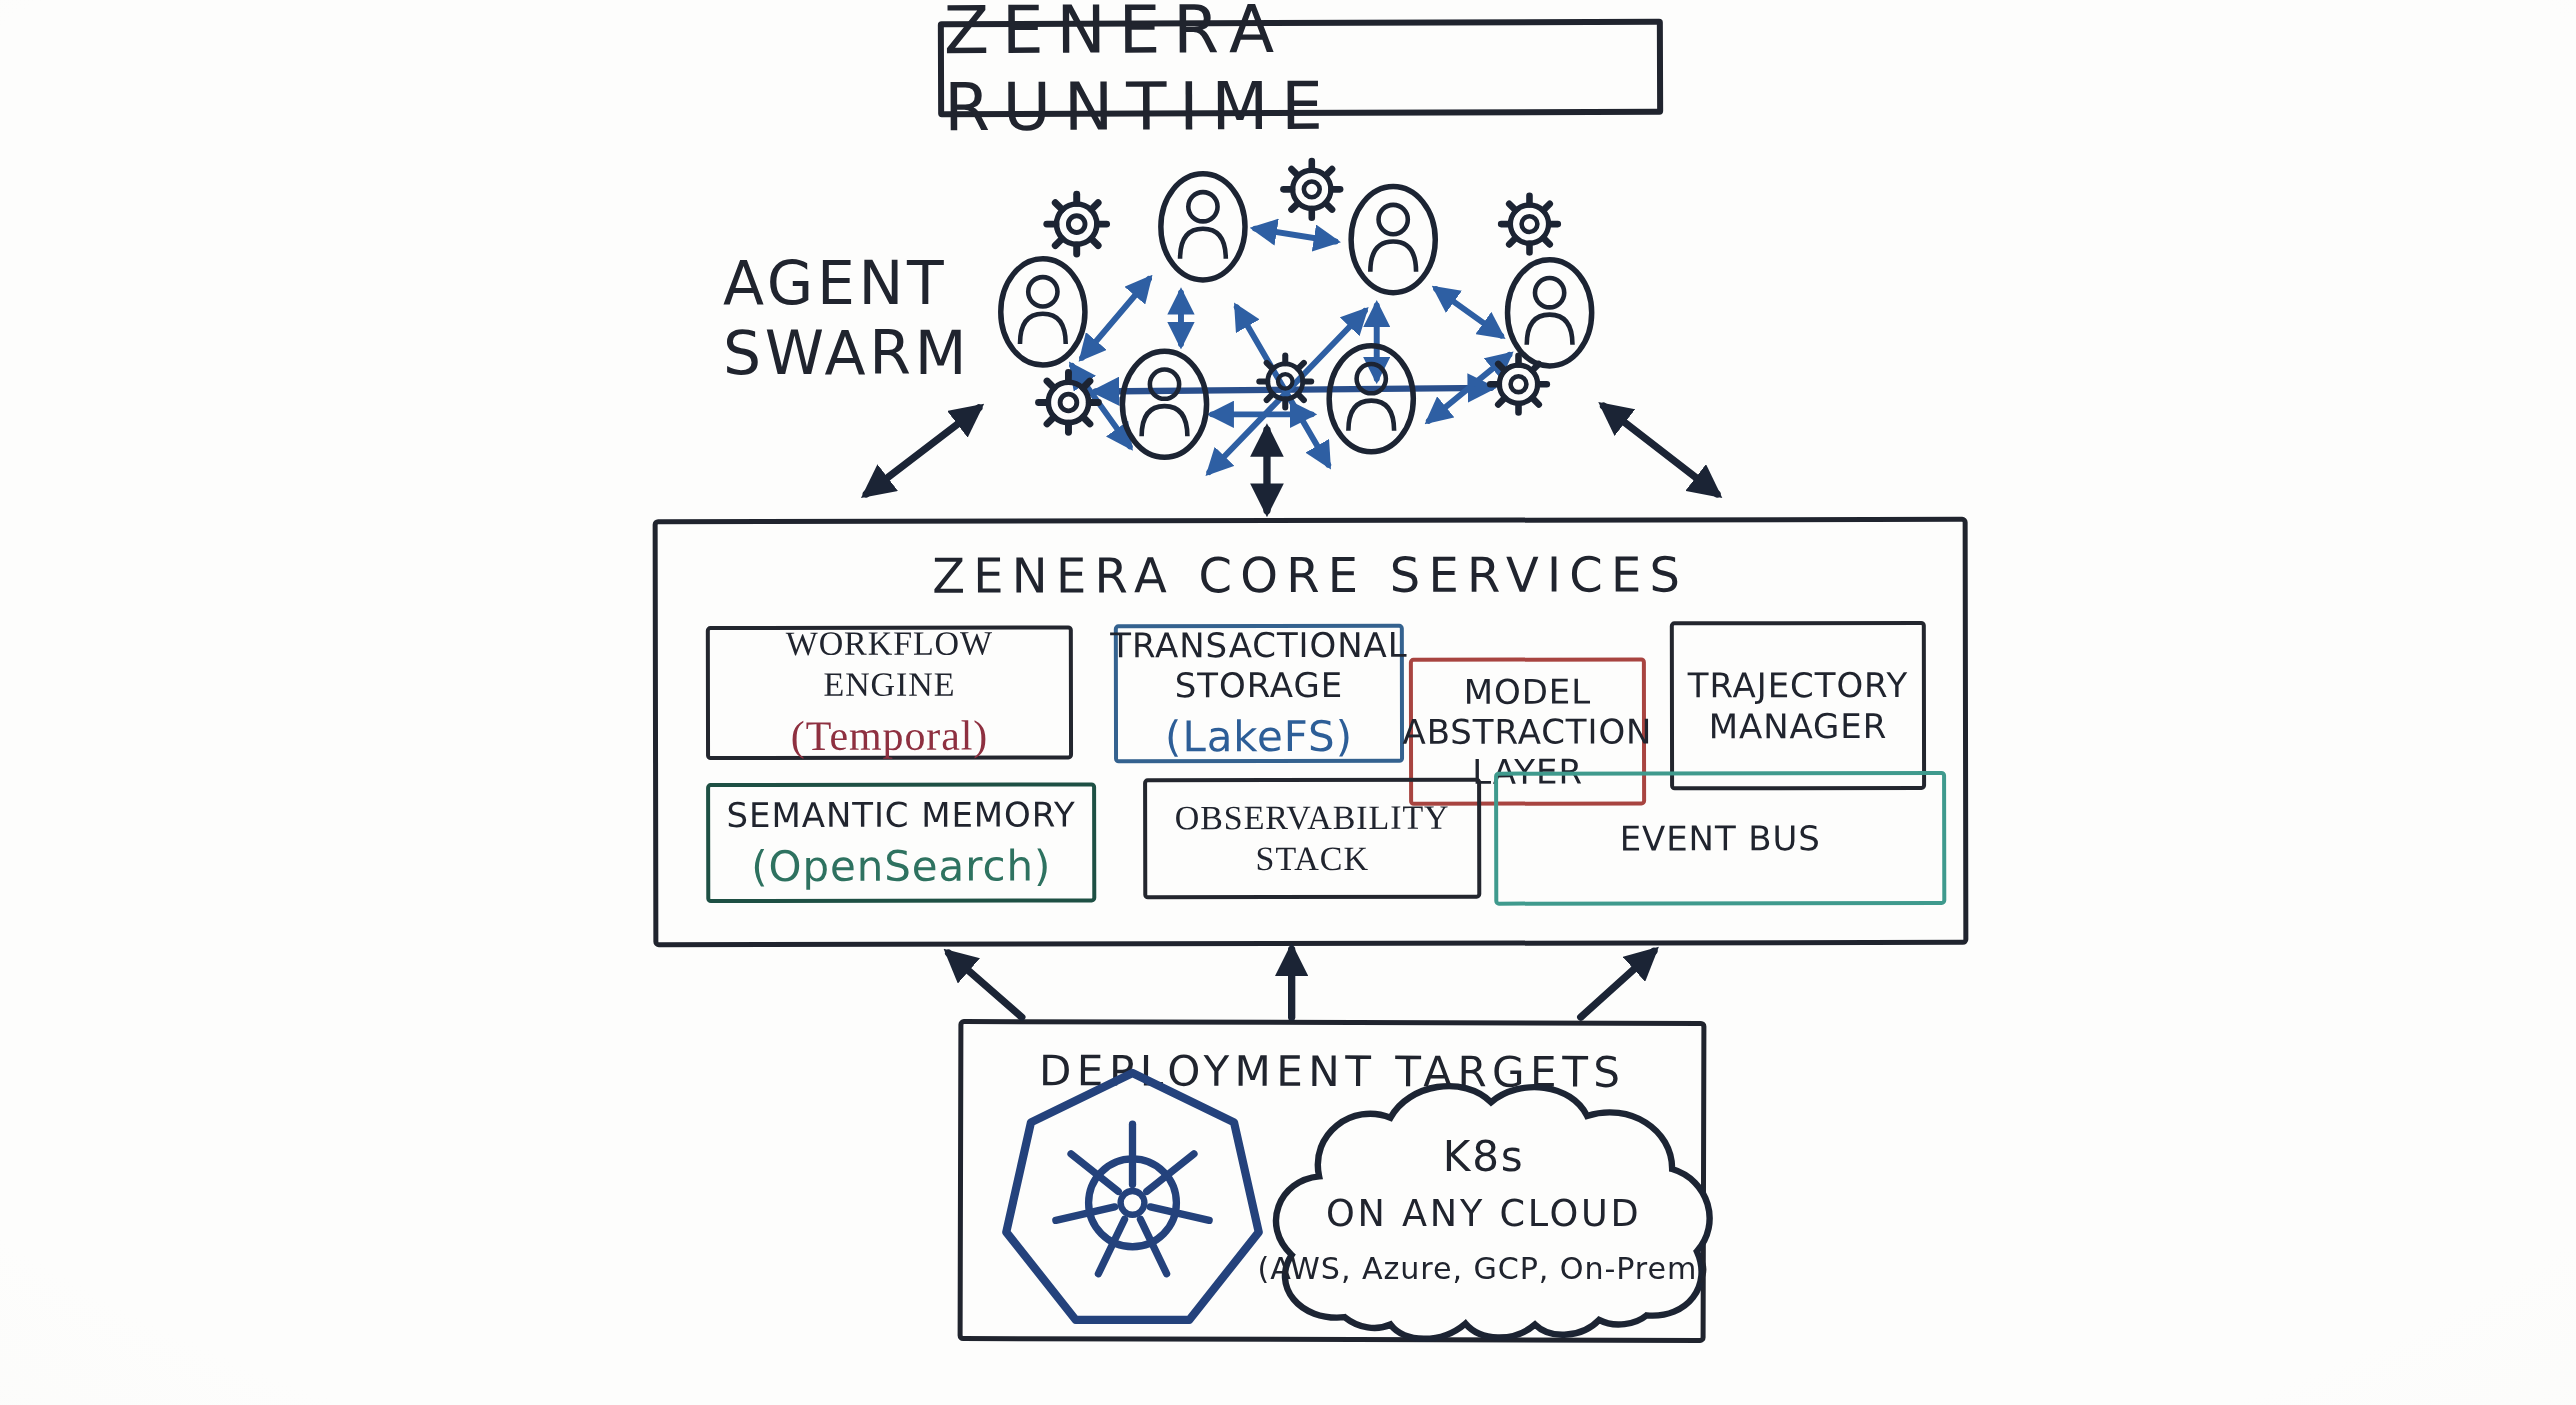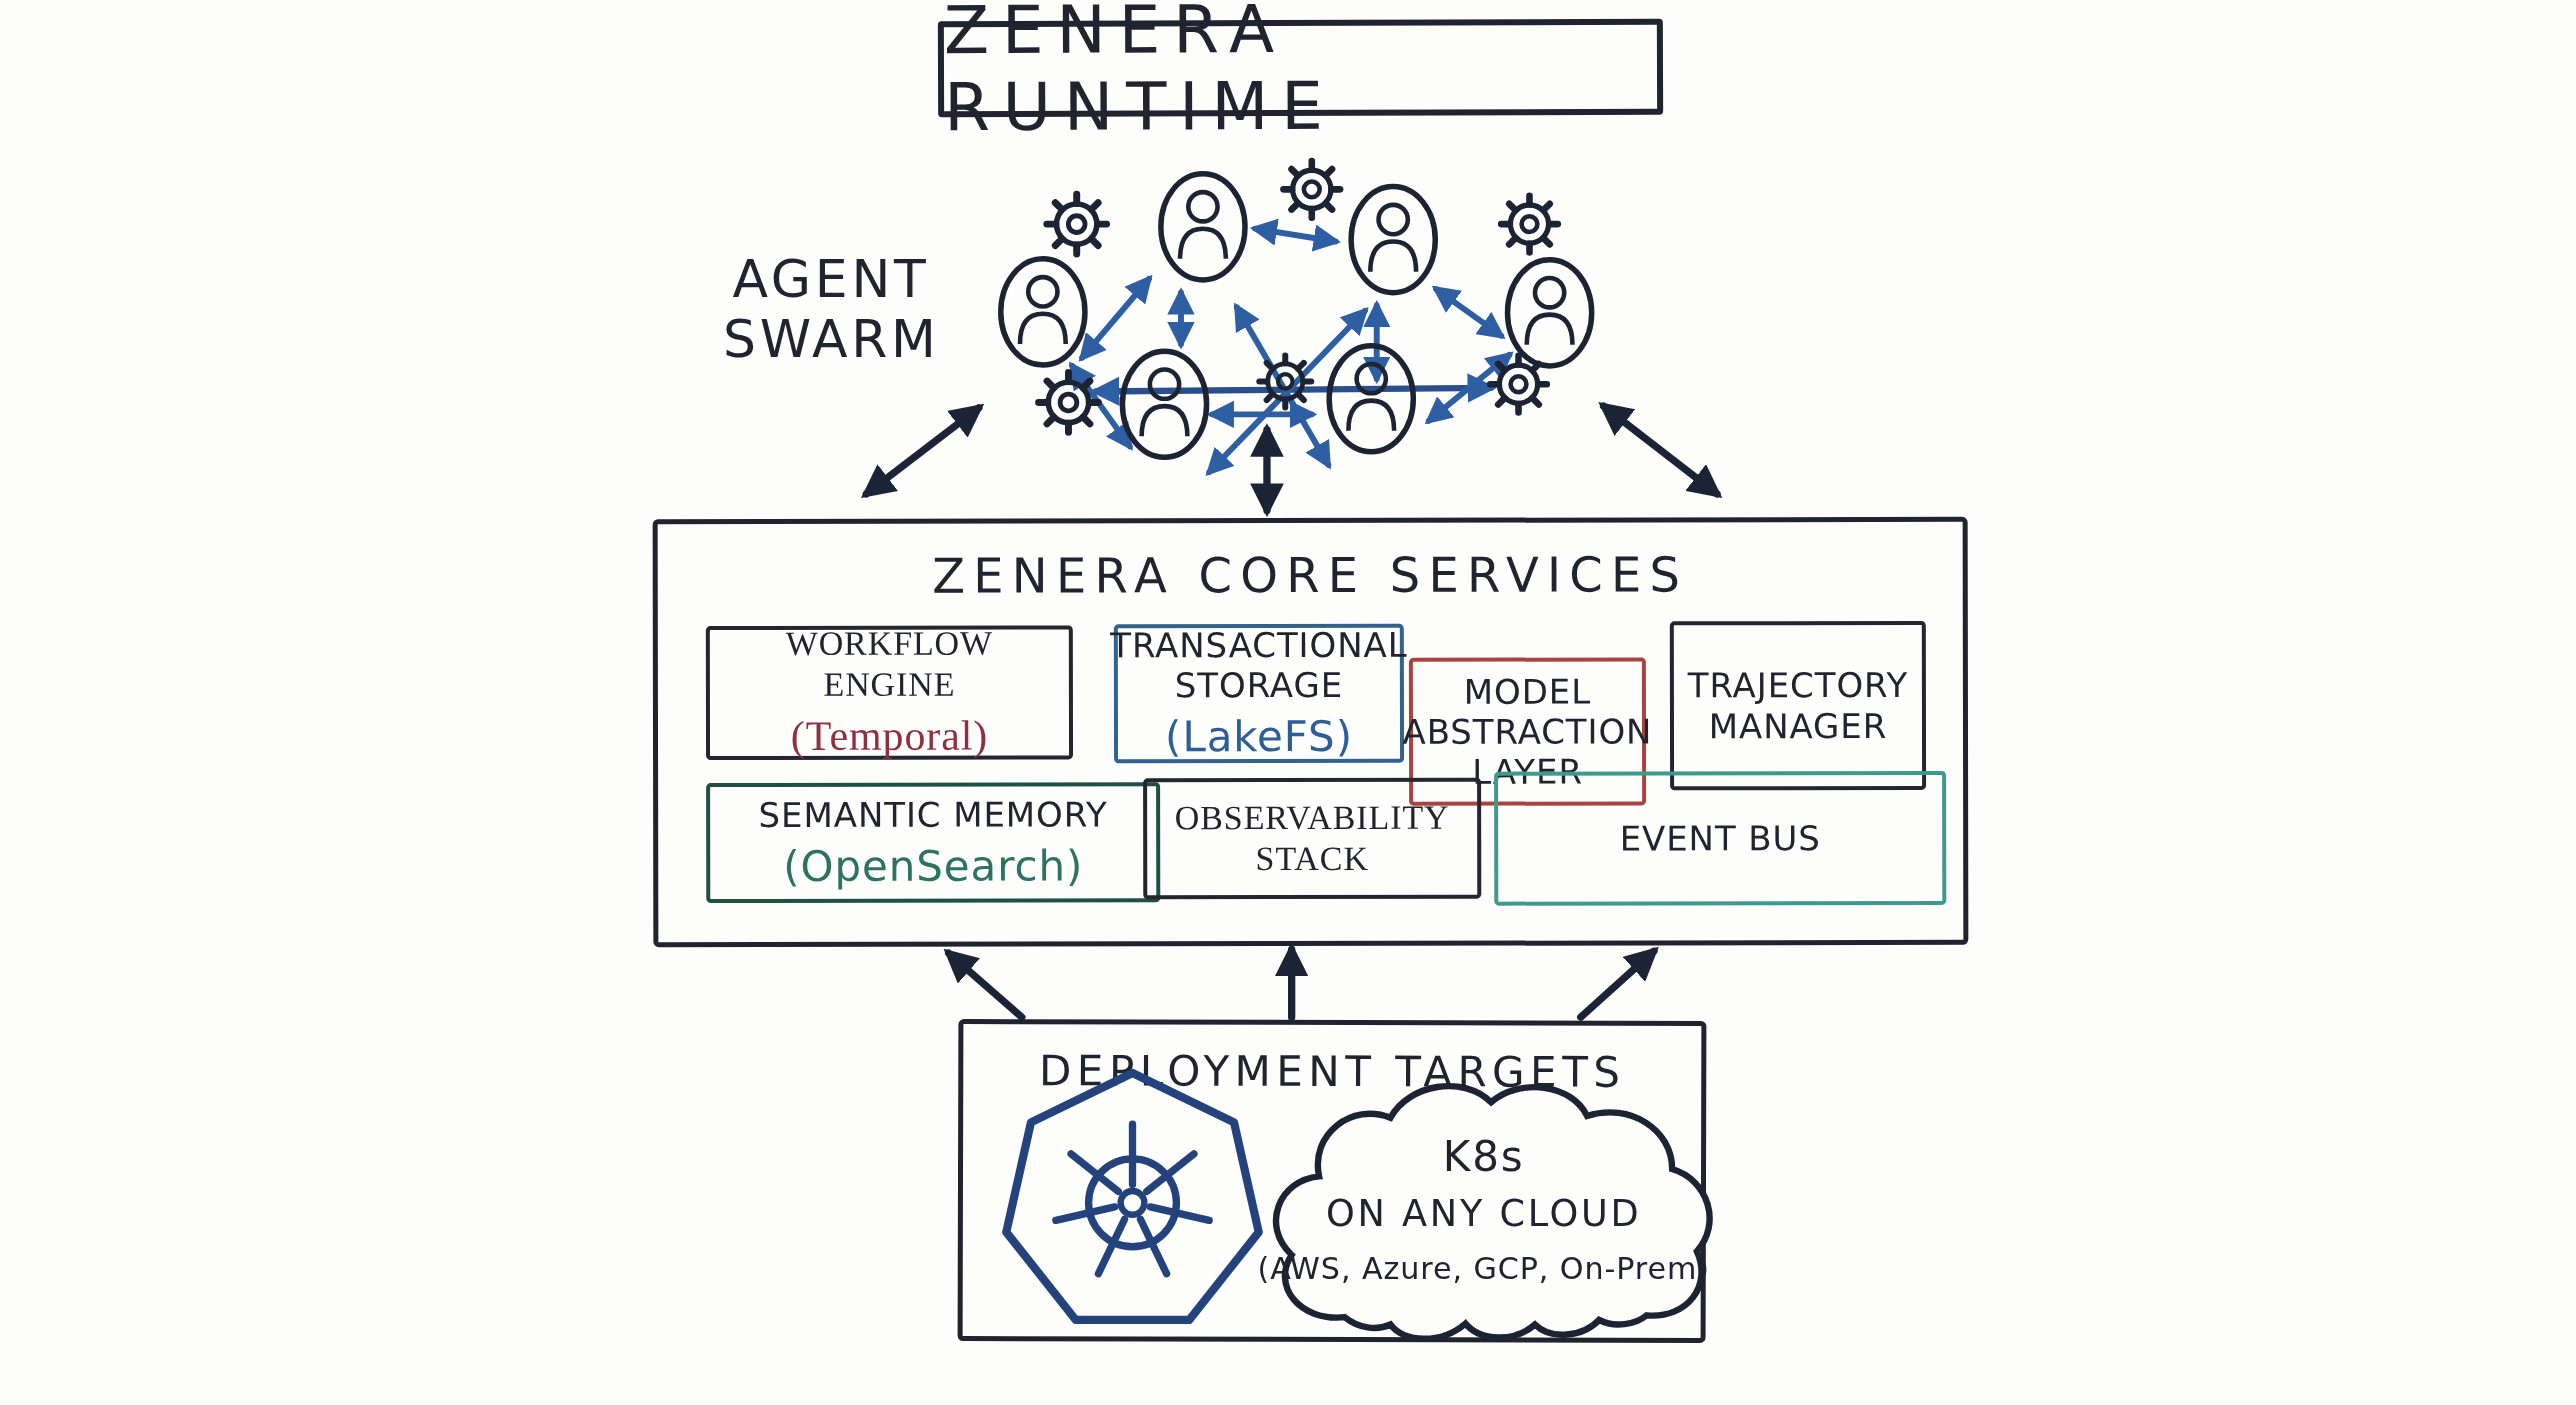--- a/index.html
+++ b/index.html
@@ -12,21 +12,21 @@
   .box{position:absolute; box-sizing:border-box; border-radius:7.3px;}
   .title-box{
     left:938px; top:20px; width:725px; height:96px;
     border:6.4px solid #20242e; border-radius:3.7px;
     display:flex; align-items:center; justify-content:center;
     font-size:66px; letter-spacing:12.8px; font-weight:500;
     transform:rotate(-0.2deg);
   }
   .swarm-label{
     position:absolute; left:723px; top:249px; width:216px;
-    font-size:52px; letter-spacing:3.7px; line-height:1.16;
+    font-size:60px; letter-spacing:3.7px; line-height:1.16;
     text-align:center; font-weight:500;
   }
   .core-box{
     left:653px; top:518px; width:1315px; height:428px;
     border:5.5px solid #23262e; border-radius:5.5px;
     transform:rotate(-0.1deg);
   }
   .core-title{
     position:absolute; left:0; right:0; top:24px; text-align:center;
     font-size:48px; letter-spacing:8.2px; font-weight:500;
@@ -82,21 +82,21 @@
     </div>
 
     <div class="svc" style="left: 751px; top: 95px; width: 237px; height: 148px; border-color: rgb(168, 68, 64); margin-top: 40px;">
       <div>MODEL ABSTRACTION LAYER</div>
     </div>
 
     <div class="svc" style="left: 1012px; top: 99px; width: 256px; height: 169px; border-color: rgb(35, 38, 46);">
       <div>TRAJECTORY MANAGER</div>
     </div>
 
-    <div class="svc" style="left: 48px; top: 259px; width: 454px; height: 120px; border-color: rgb(30, 80, 68);">
+    <div class="svc" style="left: 48px; top: 259px; width: 390px; height: 120px; border-color: rgb(30, 80, 68);">
       <div>SEMANTIC MEMORY</div>
       <div class="sub" style="color: rgb(46, 114, 96);">(OpenSearch)</div>
     </div>
 
     <div class="svc" style="left: 485px; top: 255px; width: 338px; height: 121px; border-color: rgb(35, 38, 46); font-family: Liberation Serif, serif;">
       <div>OBSERVABILITY STACK</div>
     </div>
 
     <div class="svc" style="left: 836px; top: 249px; width: 452px; height: 134px; border-color: rgb(63, 154, 141);">
       <div>EVENT BUS</div>

